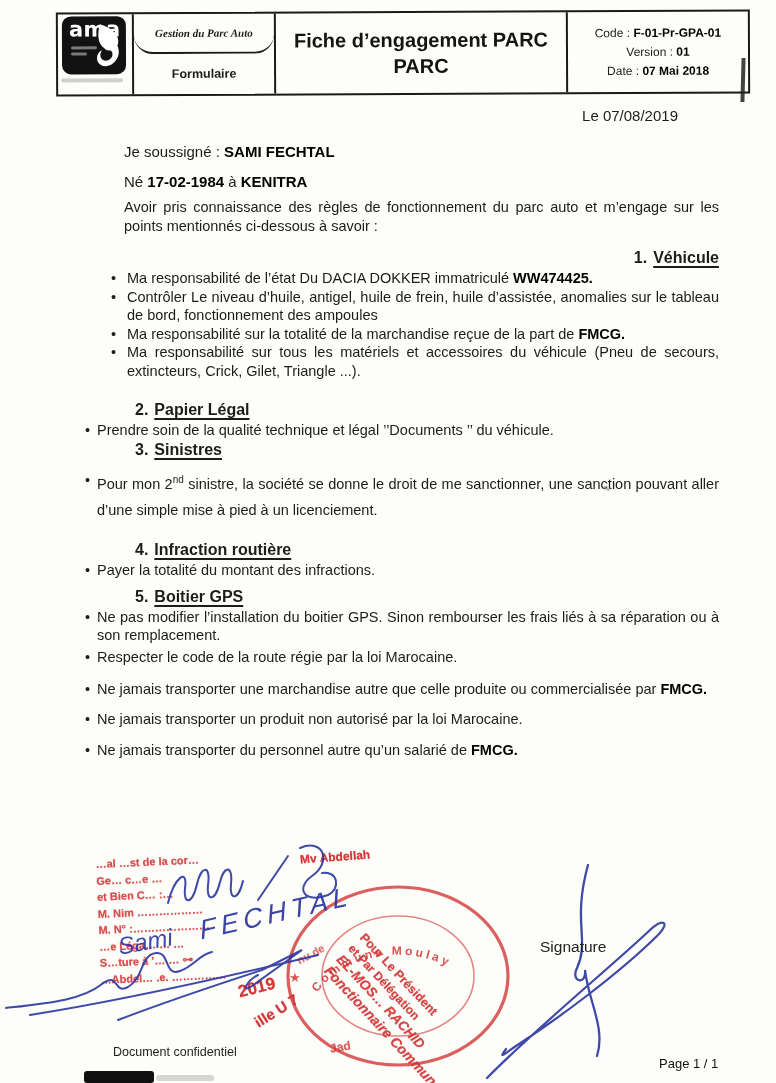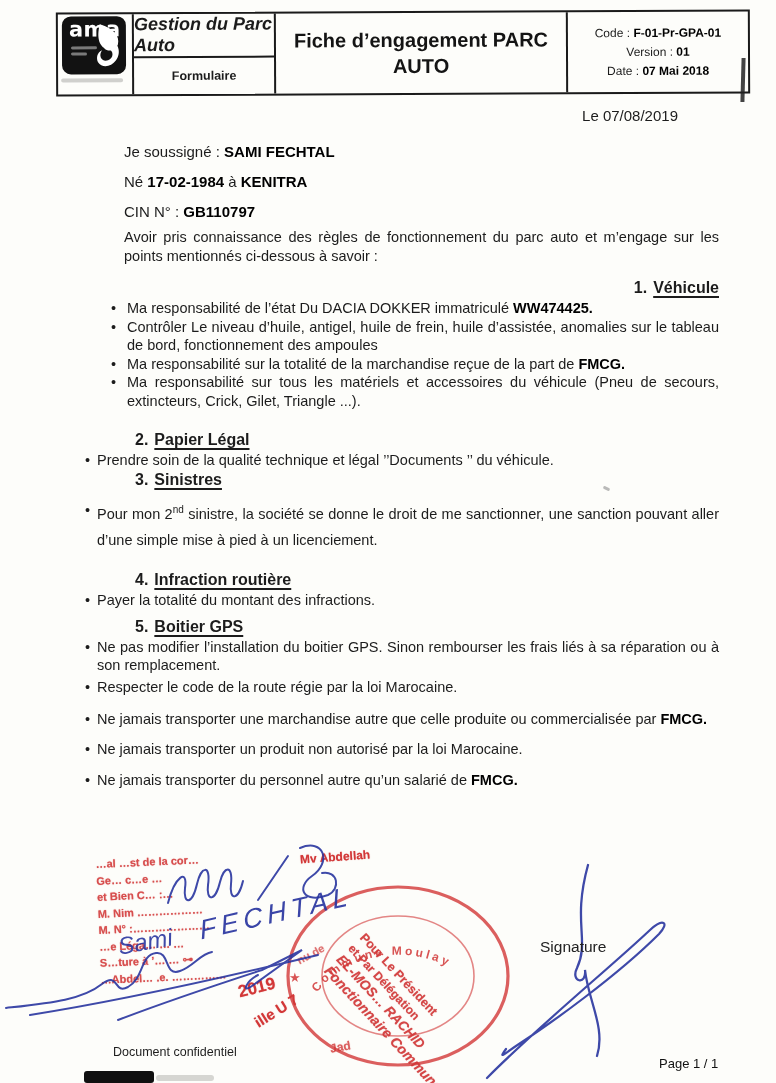--- a/index.html
+++ b/index.html
@@ -17,22 +17,22 @@
   .logo-t{position:absolute;left:7px;top:1px;color:#fff;font-weight:700;font-size:21px;
           letter-spacing:.5px;font-family:"DejaVu Sans",sans-serif;}
   .tag-line{position:absolute;left:9px;height:3px;background:#cfcfcf;opacity:.55;border-radius:2px;}
   .tag-line.l1{top:30px;width:26px;}
   .tag-line.l2{top:36px;width:16px;}
   .swoosh{position:absolute;right:2px;top:6px;}
   .logo-smudge{position:absolute;left:3px;top:64px;width:62px;height:4px;background:#9a9a96;
                opacity:.45;border-radius:2px;}
   .c-mid{width:142px;border-right:2px solid #1a1a1a;display:flex;flex-direction:column;}
   .mid-top{flex:0 0 38px;border-bottom:2px solid #1a1a1a;display:flex;align-items:center;
-           justify-content:center;font-family:Liberation Sans, sans-serif;font-style:italic;
-           font-weight:700;font-size:18px;}
+           justify-content:center;font-family:Liberation Serif, serif;font-style:italic;
+           font-weight:700;font-size:11px;border-radius:19px;}
   .mid-bot{flex:1;display:flex;align-items:center;justify-content:center;font-weight:700;font-size:12.5px;}
   .c-title{flex:1;border-right:2px solid #1a1a1a;display:flex;flex-direction:column;
            align-items:center;justify-content:center;font-size:20px;font-weight:600;
            line-height:26px;color:#141414;}
   .c-code{width:180px;display:flex;flex-direction:column;align-items:center;justify-content:center;
           font-size:12px;line-height:19px;}
 
   
   .content{position:absolute;left:85px;top:106px;width:634px;font-size:14.5px;line-height:18.5px;}
   .date-line{text-align:right;padding-right:41px;font-size:15px;line-height:19px;}
@@ -102,45 +102,41 @@
         </svg>
       </div>
       <div class="logo-smudge"></div>
     </div>
     <div class="cell c-mid">
       <div class="mid-top">Gestion du Parc Auto</div>
       <div class="mid-bot">Formulaire</div>
     </div>
     <div class="cell c-title">
       <div>Fiche d’engagement PARC</div>
-      <div>AUTO</div>
+      <div>PARC</div>
     </div>
     <div class="cell c-code">
       <div><span>Code :</span> <b>F-01-Pr-GPA-01</b></div>
       <div><span>Version :</span> <b>01</b></div>
       <div><span>Date :</span> <b>07 Mai 2018</b></div>
     </div>
   </div>
 
   <div class="content">
     <div class="date-line">Le 07/08/2019</div>
 
     <div class="id-line first">
       <span>Je soussigné :</span>
       <b>SAMI FECHTAL</b>
     </div>
     <div class="id-line">
       <span>Né</span>
       <b>17-02-1984</b>
       <span>à</span>
       <b>KENITRA</b>
-    </div>
-    <div class="id-line">
-      <span>CIN N° :</span>
-      <b>GB110797</b>
     </div>
 
     <p class="intro">Avoir pris connaissance des règles de fonctionnement du parc auto et m’engage sur les points mentionnés ci-dessous à savoir :</p>
 
     <h3 class="sec mt13"><span class="num">1.</span><span class="tt">Véhicule</span></h3>
     <ul class="ua">
       <li><span>Ma responsabilité de l’état Du DACIA DOKKER immatriculé </span><b>WW474425.</b></li>
       <li><span>Contrôler Le niveau d’huile, antigel, huile de frein, huile d’assistée, anomalies sur le tableau de bord, fonctionnement des ampoules</span></li>
       <li><span>Ma responsabilité sur la totalité de la marchandise reçue de la part de </span><b>FMCG.</b></li>
       <li><span>Ma responsabilité sur tous les matériels et accessoires du véhicule (Pneu de secours, extincteurs, Crick, Gilet, Triangle ...).</span></li>

